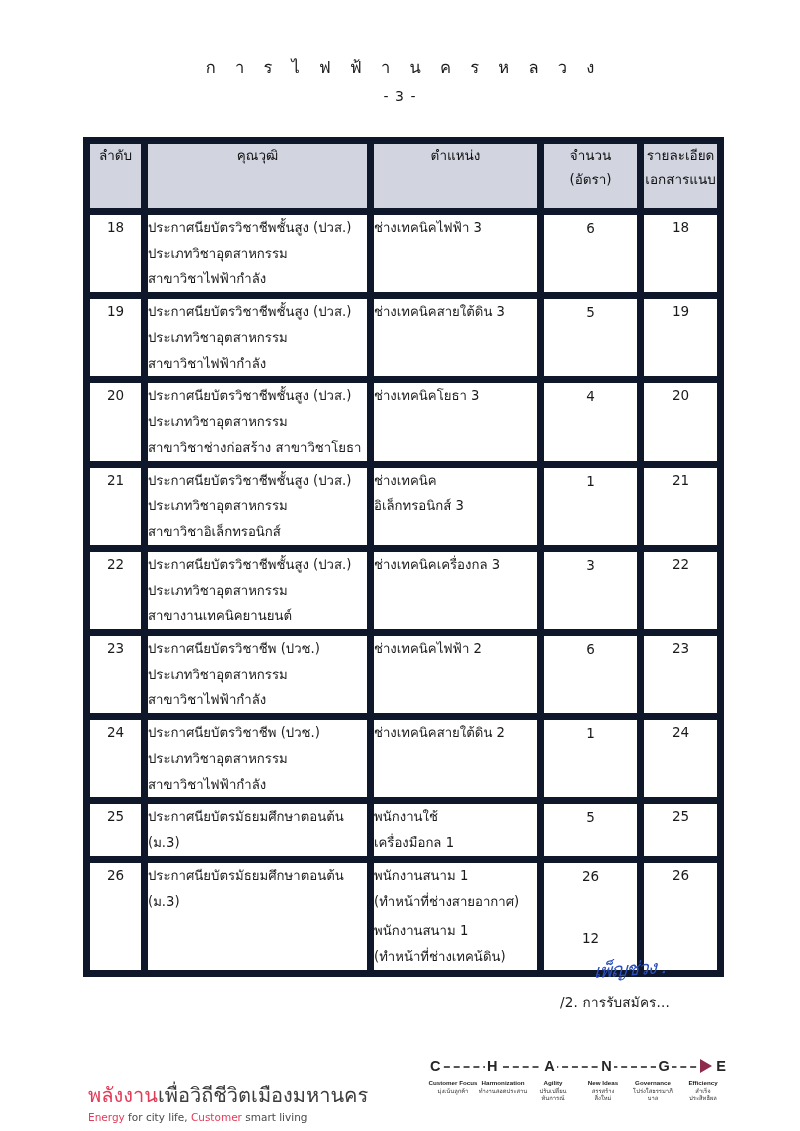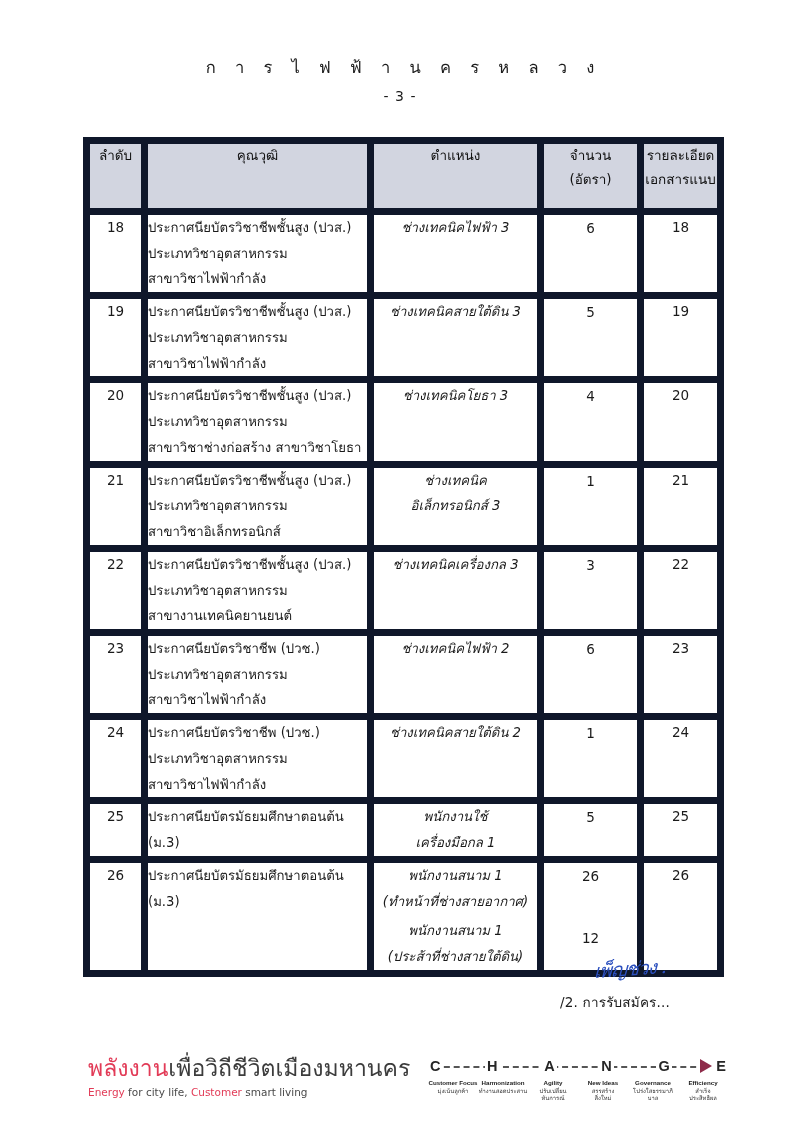--- a/index.html
+++ b/index.html
@@ -93,25 +93,23 @@
     padding: 9px 0 11px 8px;
     line-height: 1.95;
     color: #1a1a1a;
   }
   td.cell-qual .qline {
     display: block;
     white-space: nowrap;
   }
   td.cell-pos {
     font-size: 13.2px;
-    text-align: center;
     padding: 9px 4px 11px 4px;
     line-height: 1.95;
     color: #1a1a1a;
-    font-style: italic;
   }
   td.cell-pos .pline {
     display: block;
   }
   td.cell-pos .pgroup {
     display: block;
   }
   td.cell-pos .pgroup + .pgroup {
     margin-top: 4px;
   }
@@ -171,23 +169,24 @@
     top: 1052px;
     width: 800px;
     height: 79px;
   }
   .brand-block {
     position: absolute;
     left: 88px;
     top: 2px;
   }
   .brand-th {
-    font-size: 23px;
+    font-size: 20px;
     line-height: 1.25;
     white-space: nowrap;
+    margin-top: 29px;
   }
   .brand-th .accent { color: #e23b57; }
   .brand-th .dark   { color: #3c3c3c; }
   .brand-en {
     font-size: 10.5px;
     margin-top: 3px;
     color: #4a4a4a;
     white-space: nowrap;
   }
   .brand-en .accent { color: #e23b57; }
@@ -442,21 +441,21 @@
               <span class="qline">ประกาศนียบัตรมัธยมศึกษาตอนต้น</span>
               <span class="qline">(ม.3)</span>
             </td>
             <td class="cell-pos">
               <span class="pgroup">
                 <span class="pline">พนักงานสนาม 1</span>
                 <span class="pline">(ทำหน้าที่ช่างสายอากาศ)</span>
               </span>
               <span class="pgroup">
                 <span class="pline">พนักงานสนาม 1</span>
-                <span class="pline">(ประส้าที่ช่างสายใต้ดิน)</span>
+                <span class="pline">(ทำหน้าที่ช่างเทคน้ดิน)</span>
               </span>
             </td>
             <td class="cell-num">
               <span class="ngroup">26</span>
               <span class="ngroup second">12</span>
             </td>
             <td class="cell-doc">26</td>
           </tr>
         </tbody>
     </table>

